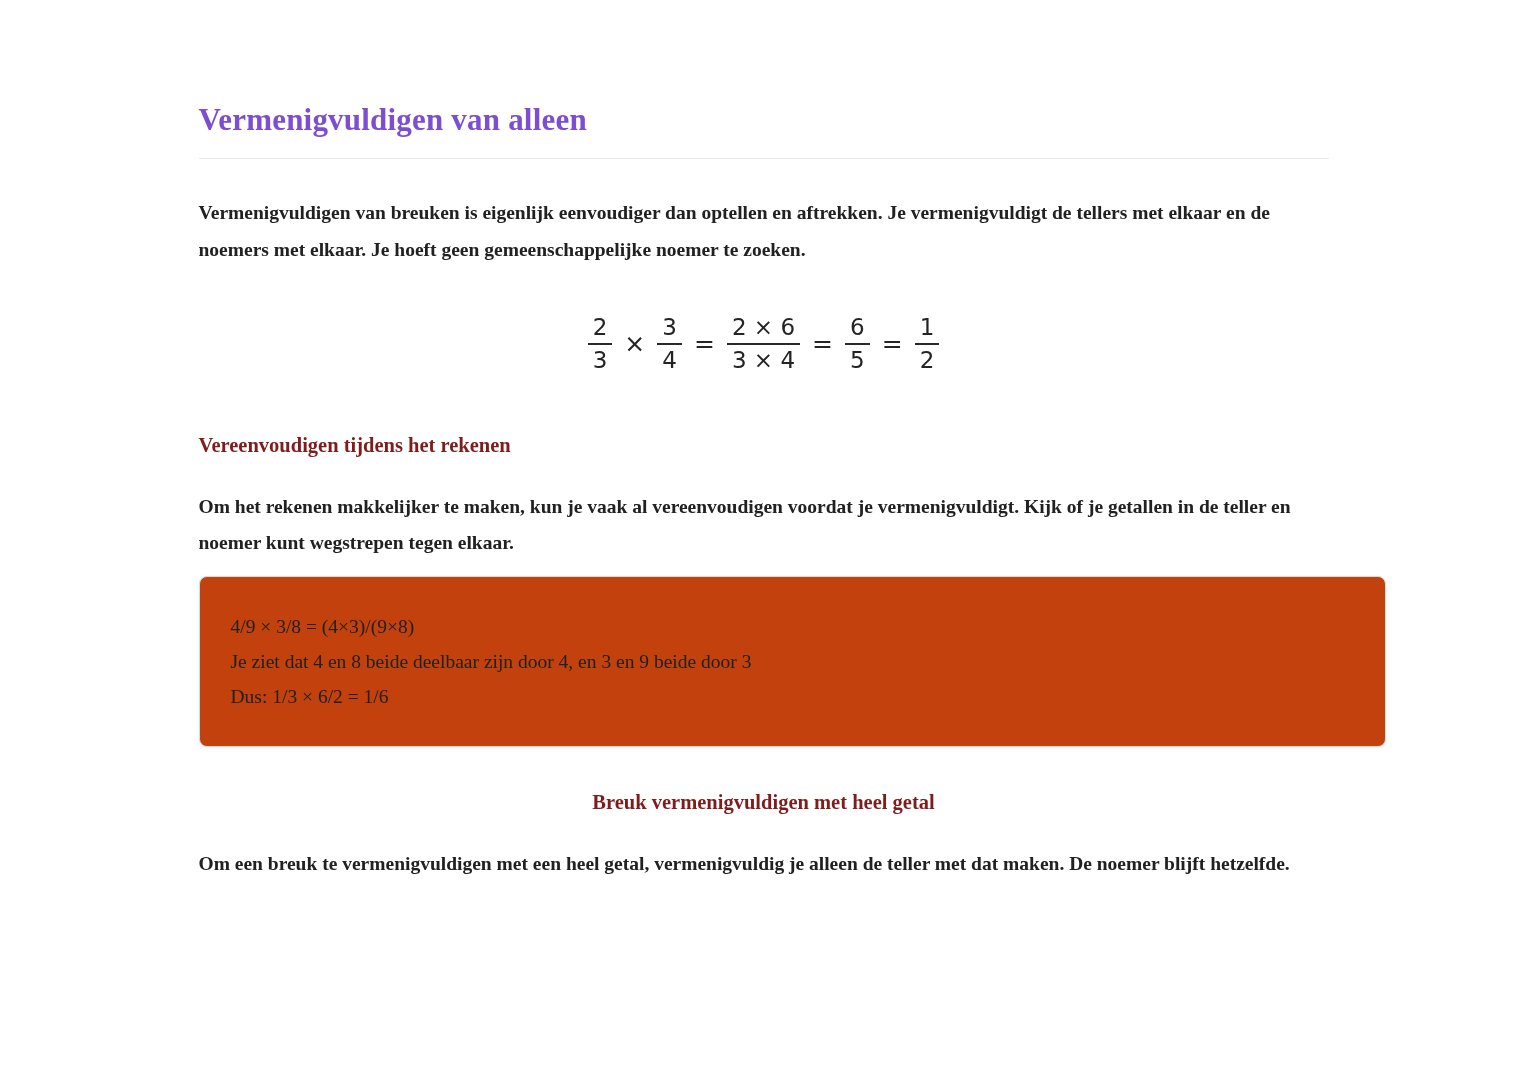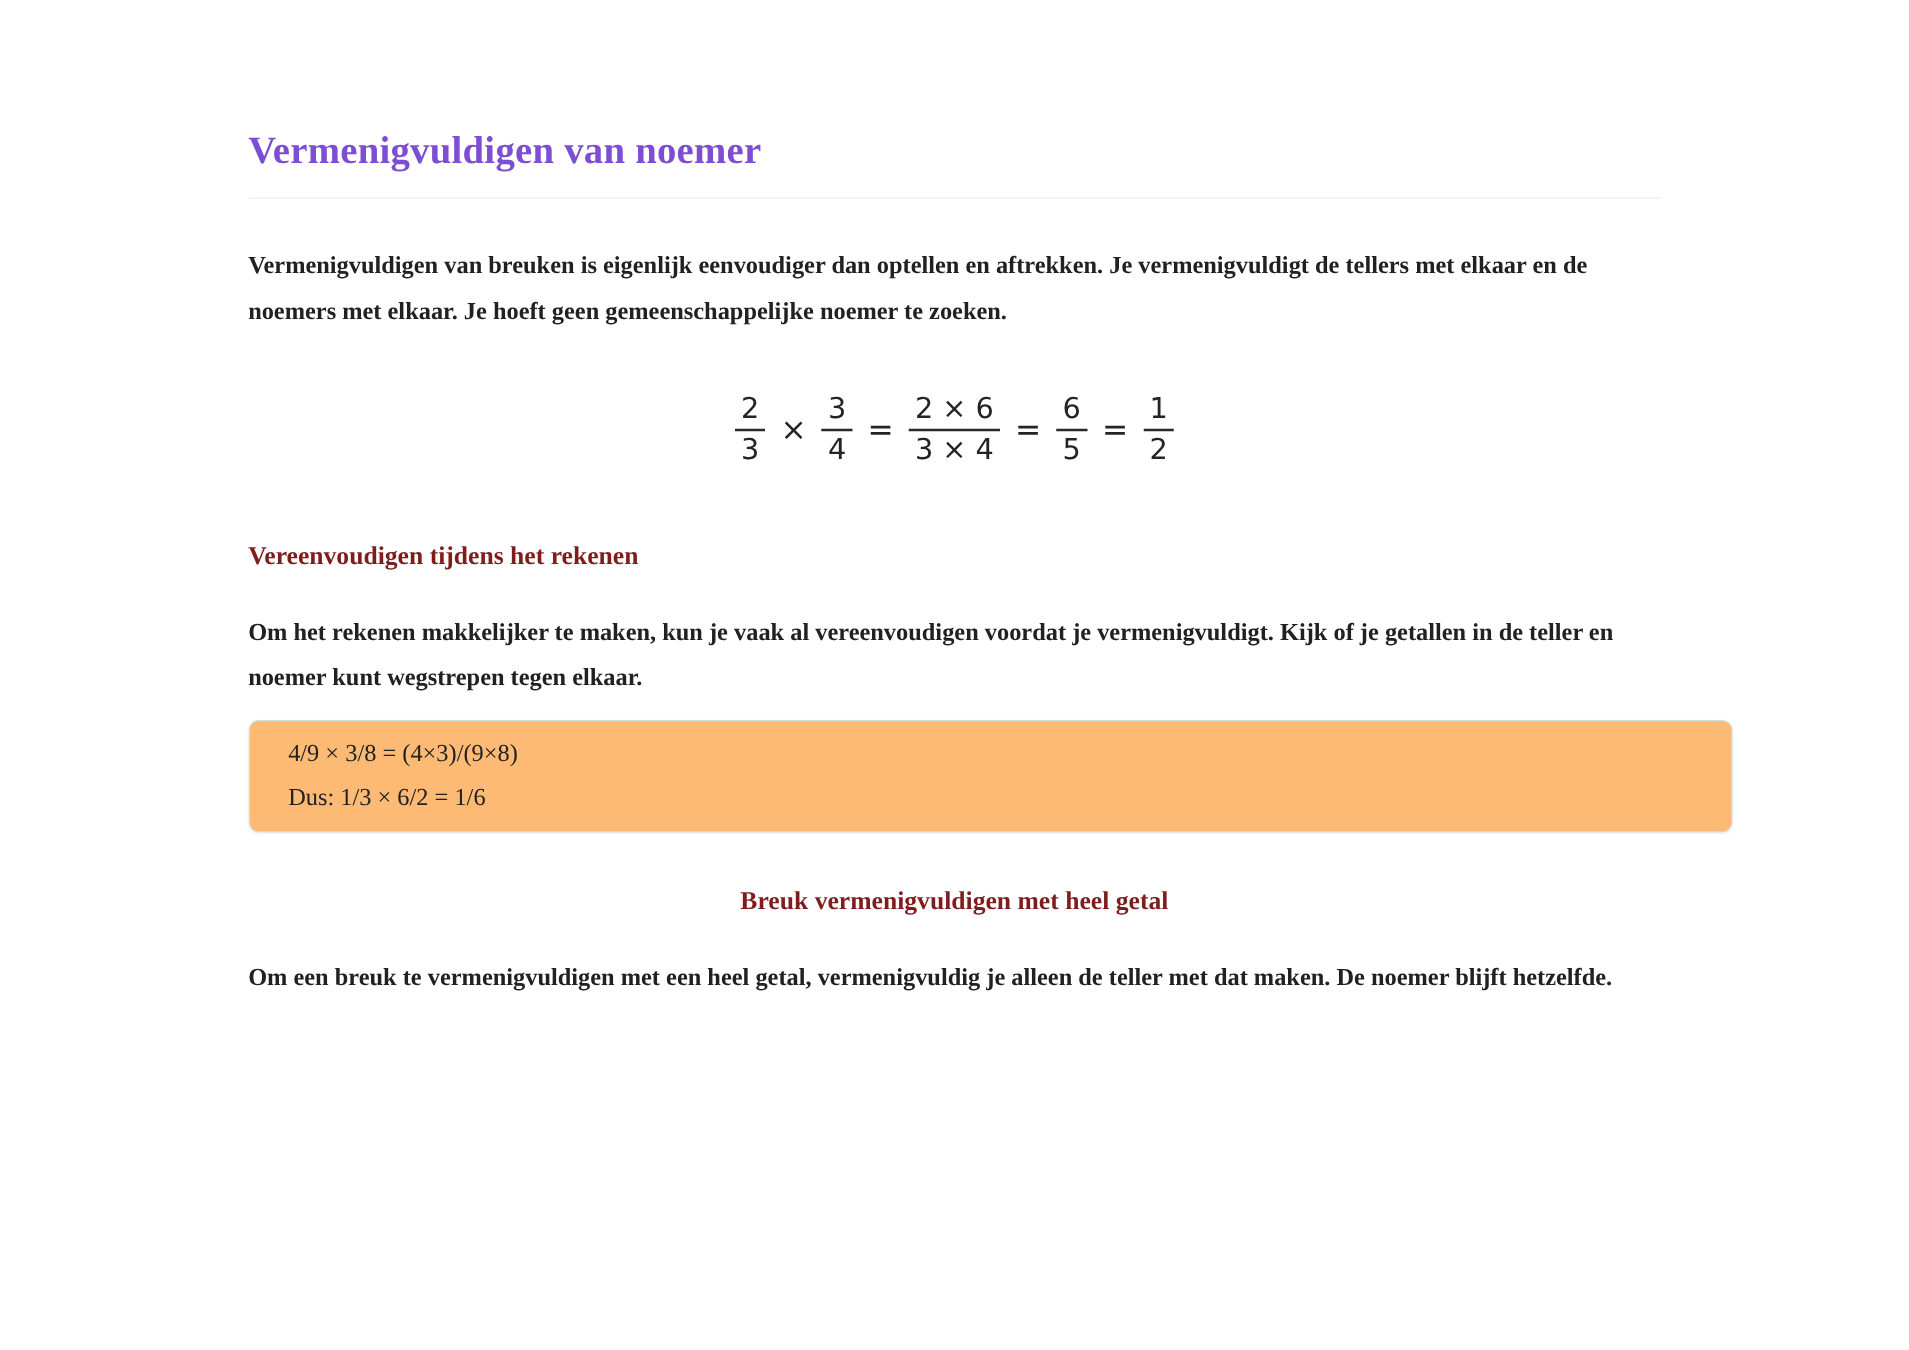--- a/index.html
+++ b/index.html
@@ -78,41 +78,41 @@
     font-weight: 700;
     color: #7f1d1d;
   }
   h2.section-heading.second {
     margin-top: 42px;
     text-align: center;
   }
   .example-box {
     margin-top: 14px;
     margin-right: -57px;
-    background: #fdba74;
+    background: #c2410c;
     border: 1px solid #cfe0d4;
     border-radius: 8px;
-    padding: 9px 31px;
+    padding: 32px 31px;
     box-shadow: 0 1px 3px rgba(0,0,0,0.06);
   }
   .example-box p {
     margin: 0;
     font-size: 19.5px;
     line-height: 35px;
   }
   p.body-text.after-heading {
     margin-top: 30px;
   }
 </style>
 </head>
 <body>
 
 <main class="content">
 
-  <h1 class="page-title">Vermenigvuldigen van noemer</h1>
+  <h1 class="page-title">Vermenigvuldigen van alleen</h1>
 
   <hr class="title-divider">
 
   <p class="body-text">Vermenigvuldigen van breuken is eigenlijk eenvoudiger dan optellen en aftrekken. Je vermenigvuldigt de tellers met elkaar en de noemers met elkaar. Je hoeft geen gemeenschappelijke noemer te zoeken.</p>
 
   <div class="formula">
     <span class="frac">
       <span class="num">2</span>
       <span class="den">3</span>
     </span>
@@ -137,20 +137,21 @@
       <span class="den">2</span>
     </span>
   </div>
 
   <h2 class="section-heading">Vereenvoudigen tijdens het rekenen</h2>
 
   <p class="body-text after-heading">Om het rekenen makkelijker te maken, kun je vaak al vereenvoudigen voordat je vermenigvuldigt. Kijk of je getallen in de teller en noemer kunt wegstrepen tegen elkaar.</p>
 
   <div class="example-box">
     <p>4/9 × 3/8 = (4×3)/(9×8)</p>
+    <p>Je ziet dat 4 en 8 beide deelbaar zijn door 4, en 3 en 9 beide door 3</p>
     <p>Dus: 1/3 × 6/2 = 1/6</p>
   </div>
 
   <h2 class="section-heading second">Breuk vermenigvuldigen met heel getal</h2>
 
   <p class="body-text after-heading">Om een breuk te vermenigvuldigen met een heel getal, vermenigvuldig je alleen de teller met dat maken. De noemer blijft hetzelfde.</p>
 
 </main>
 
 </body></html>

